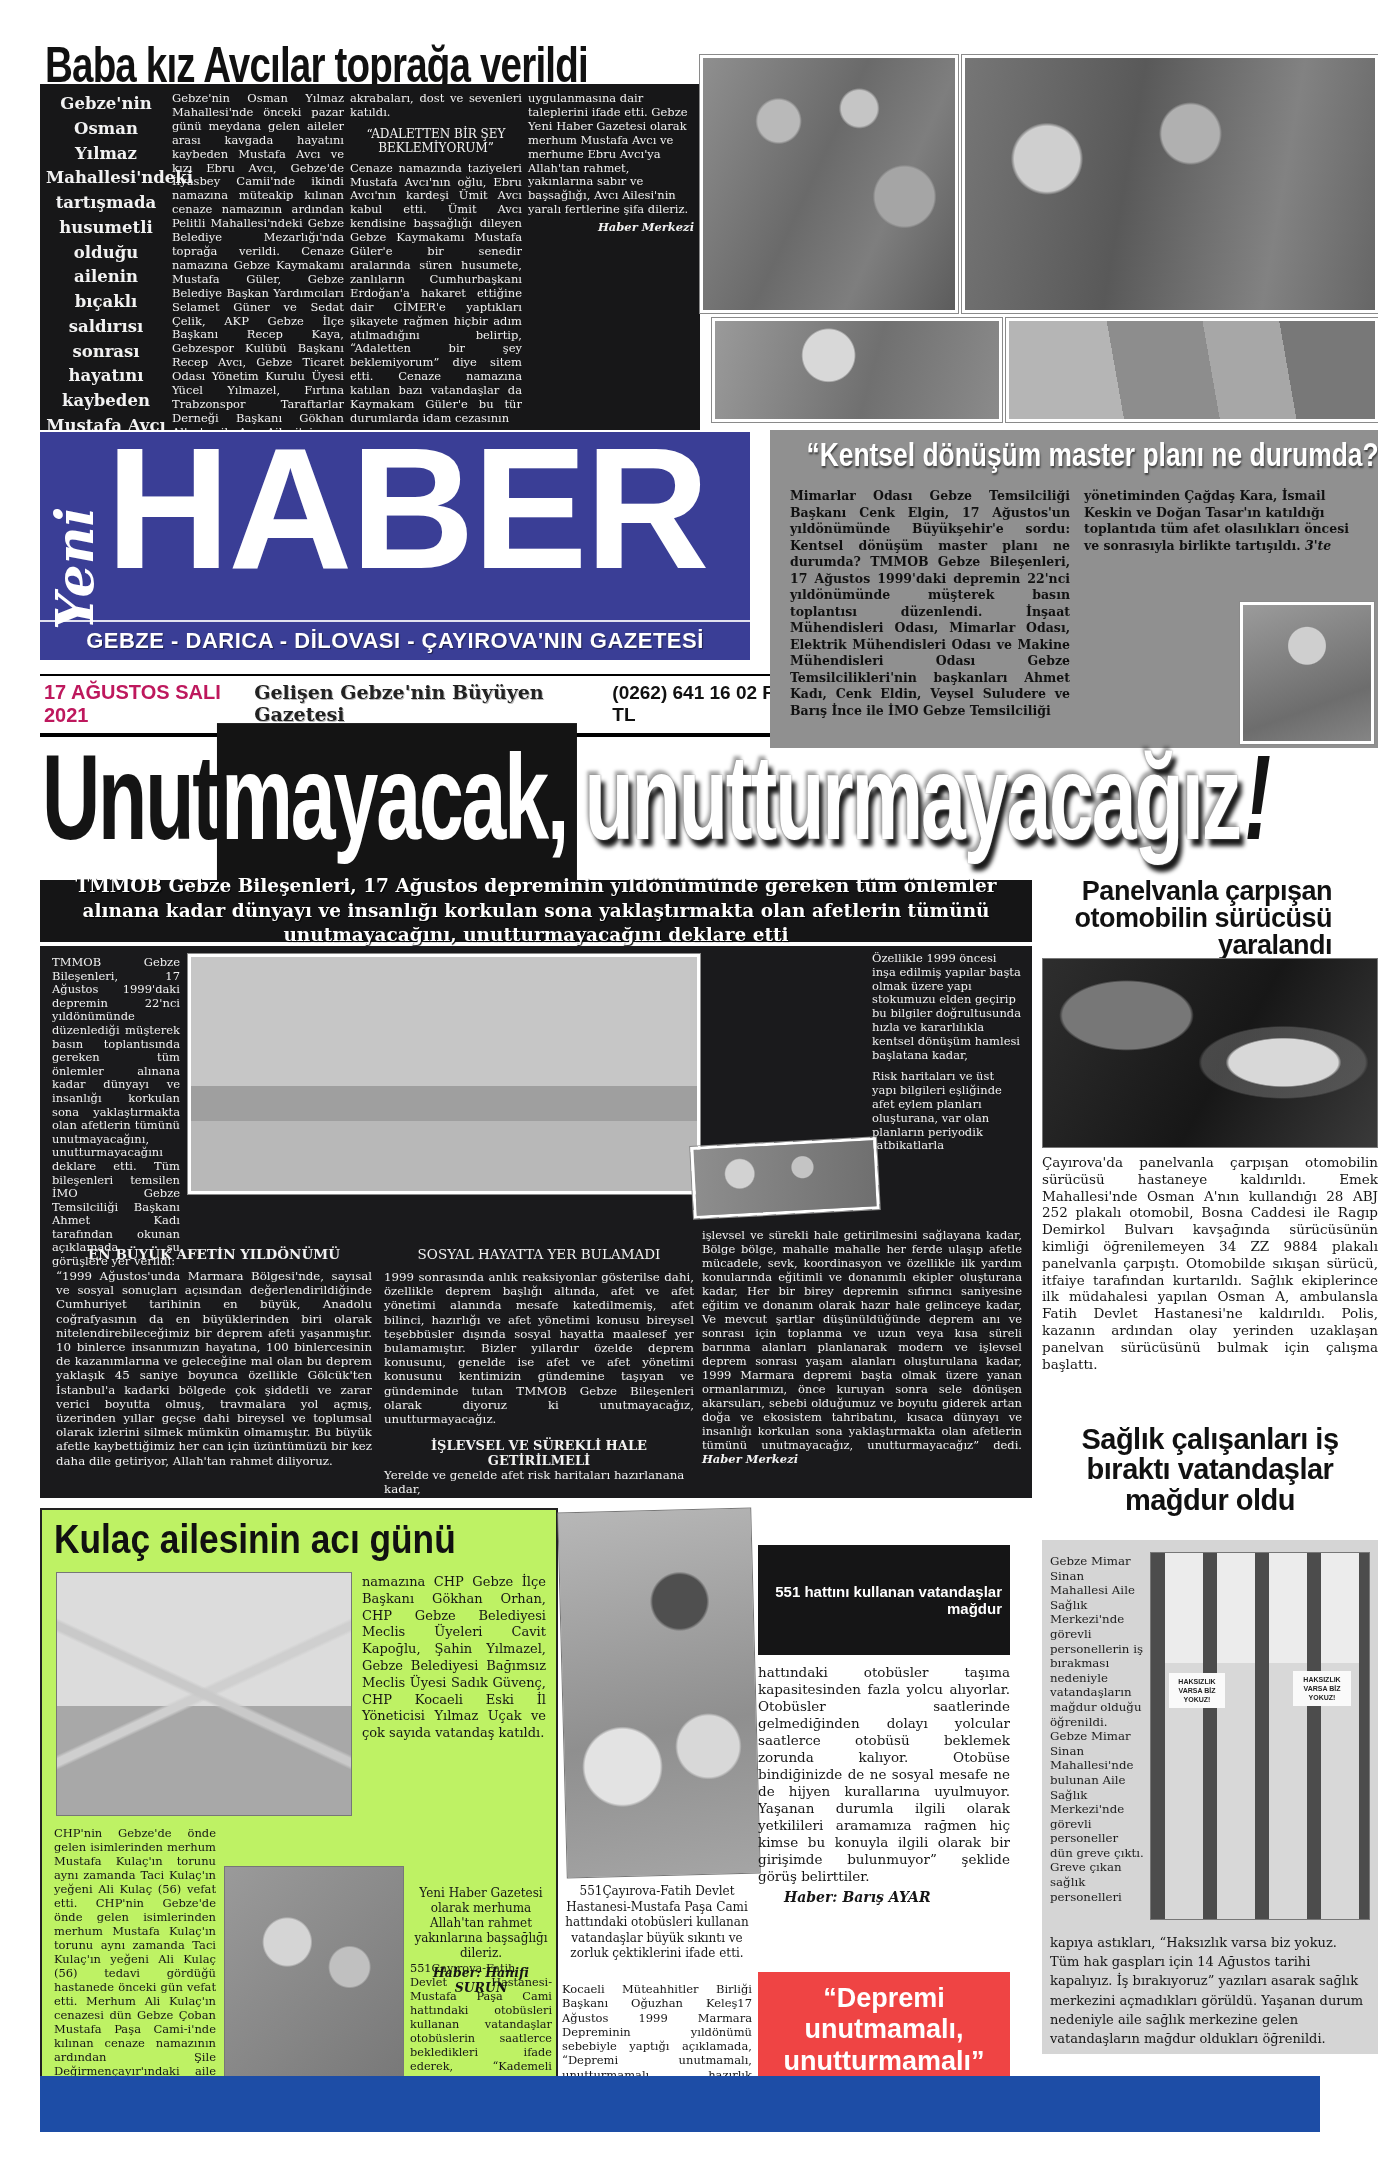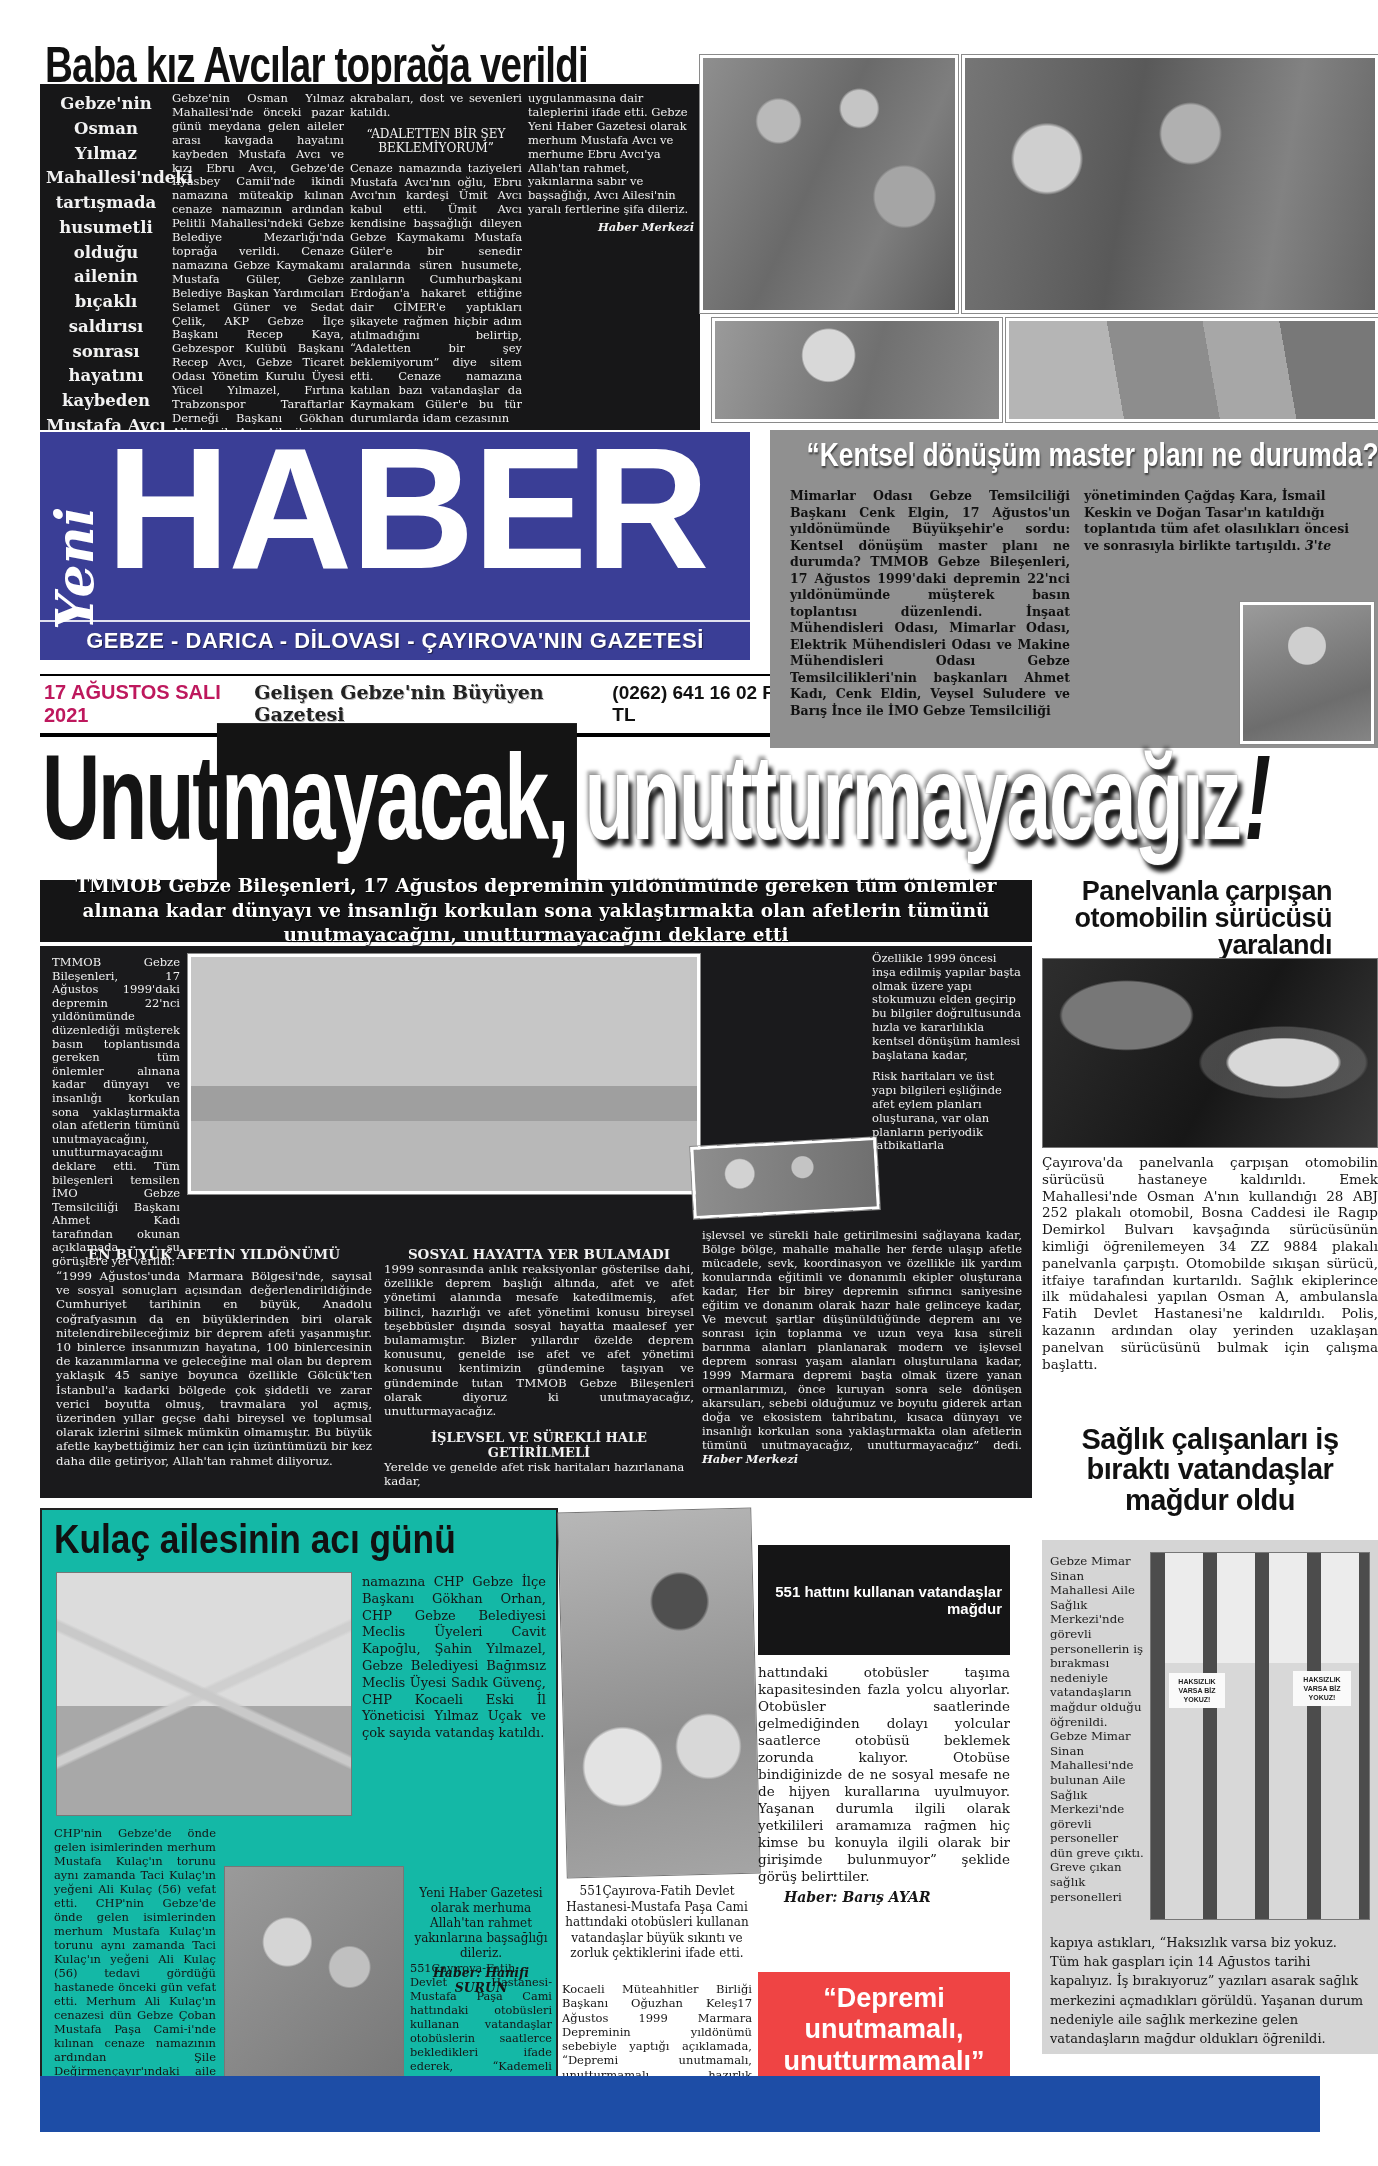--- a/index.html
+++ b/index.html
@@ -99,21 +99,21 @@
     <div class="abs photo ph-group" style="left:652px;top:196px;width:186px;height:72px;transform:rotate(-3deg);"></div>
     <div class="abs whitetxt just" style="left:662px;top:282px;width:320px;font-size:11.5px;line-height:14px;">
       <span>işlevsel ve sürekli hale getirilmesini sağlayana kadar, Bölge bölge, mahalle mahalle her ferde ulaşıp afetle mücadele, sevk, koordinasyon ve özellikle ilk yardım konularında eğitimli ve donanımlı ekipler oluşturana kadar,  Her bir birey depremin sıfırıncı saniyesine eğitim ve donanım olarak hazır hale gelinceye kadar, Ve mevcut şartlar düşünüldüğünde deprem anı ve sonrası için toplanma ve uzun veya kısa süreli barınma alanları planlanarak modern ve işlevsel deprem sonrası yaşam alanları oluşturulana kadar, 1999 Marmara depremi başta olmak üzere yanan ormanlarımızı, önce kuruyan sonra sele dönüşen akarsuları, sebebi olduğumuz ve boyutu giderek artan doğa ve ekosistem tahribatını, kısaca dünyayı ve insanlığı korkulan sona yaklaştırmakta olan afetlerin tümünü unutmayacağız, unutturmayacağız” dedi.</span>
       <span class="byl">Haber Merkezi</span>
     </div>
     <div class="abs whitetxt" style="left:16px;top:300px;width:316px;">
       <div style="text-align:center;font-weight:bold;font-size:13.5px;margin-bottom:7px;">EN BÜYÜK AFETİN YILDÖNÜMÜ</div>
       <div class="just" style="font-size:11.8px;line-height:14.2px;">“1999 Ağustos'unda Marmara Bölgesi'nde, sayısal ve sosyal sonuçları açısından değerlendirildiğinde Cumhuriyet tarihinin en büyük, Anadolu coğrafyasının da en büyüklerinden biri olarak nitelendirebileceğimiz bir deprem afeti yaşanmıştır. 10 binlerce insanımızın hayatına, 100 binlercesinin de kazanımlarına ve geleceğine mal olan bu deprem yaklaşık 45 saniye boyunca özellikle Gölcük'ten İstanbul'a kadarki bölgede çok şiddetli ve zarar verici boyutta olmuş, travmalara yol açmış, üzerinden yıllar geçse dahi bireysel ve toplumsal olarak izlerini silmek mümkün olmamıştır. Bu büyük afetle kaybettiğimiz her can için üzüntümüzü bir kez daha dile getiriyor, Allah'tan rahmet diliyoruz.</div>
     </div>
     <div class="abs whitetxt" style="left:344px;top:300px;width:310px;">
-      <div style="text-align:center;font-weight:bold;font-size:13.5px;margin-bottom:0;">SOSYAL HAYATTA YER BULAMADI</div>
+      <div style="text-align:center;font-weight:normal;font-size:13.5px;margin-bottom:8px;">SOSYAL HAYATTA YER BULAMADI</div>
       <div class="just" style="font-size:11.8px;line-height:14.2px;">1999 sonrasında anlık reaksiyonlar gösterilse dahi, özellikle deprem başlığı altında, afet ve afet yönetimi alanında mesafe katedilmemiş, afet bilinci, hazırlığı ve afet yönetimi konusu bireysel teşebbüsler dışında sosyal hayatta maalesef yer bulamamıştır. Bizler yıllardır özelde deprem konusunu, genelde ise afet ve afet yönetimi konusunu kentimizin gündemine taşıyan ve gündeminde tutan TMMOB Gebze Bileşenleri olarak diyoruz ki unutmayacağız, unutturmayacağız.</div>
       <div style="text-align:center;font-weight:bold;font-size:13px;margin-top:12px;">İŞLEVSEL VE SÜREKLİ HALE GETİRİLMELİ</div>
       <div style="font-size:11.8px;line-height:14.2px;">Yerelde ve genelde afet risk haritaları hazırlanana kadar,</div>
     </div>
   </div>
 
   <div class="abs sans" style="left:996px;top:878px;width:336px;text-align:right;font-weight:bold;font-size:27px;line-height:1.0;color:#111;letter-spacing:-0.5px;">Panelvanla çarpışan otomobilin sürücüsü yaralandı</div>
   <div class="abs photo-onwhite ph-night" style="left:1042px;top:958px;width:336px;height:190px;"></div>
   <div class="abs just" style="left:1042px;top:1154px;width:336px;font-size:13.5px;line-height:16.8px;color:#151515;">Çayırova'da panelvanla çarpışan otomobilin sürücüsü hastaneye kaldırıldı. Emek Mahallesi'nde Osman A'nın kullandığı 28 ABJ 252 plakalı otomobil, Bosna Caddesi ile Ragıp Demirkol Bulvarı kavşağında sürücüsünün kimliği öğrenilemeyen 34 ZZ 9884 plakalı panelvanla çarpıştı. Otomobilde sıkışan sürücü, itfaiye tarafından kurtarıldı. Sağlık ekiplerince ilk müdahalesi yapılan Osman A, ambulansla Fatih Devlet Hastanesi'ne kaldırıldı. Polis, kazanın ardından olay yerinden uzaklaşan panelvan sürücüsünü bulmak için çalışma başlattı.</div>
 
@@ -124,21 +124,21 @@
     <div class="abs photo-onwhite ph-clinic" style="left:108px;top:12px;width:220px;height:368px;">
       <div class="abs sans" style="left:18px;top:120px;width:52px;background:#fafafa;color:#222;font-size:7px;font-weight:bold;text-align:center;padding:4px 2px;line-height:1.3;">HAKSIZLIK VARSA BİZ YOKUZ!</div>
       <div class="abs sans" style="left:142px;top:118px;width:54px;background:#fafafa;color:#222;font-size:7px;font-weight:bold;text-align:center;padding:4px 2px;line-height:1.3;">HAKSIZLIK VARSA BİZ YOKUZ!</div>
     </div>
     <div class="abs" style="left:8px;top:392px;width:320px;color:#151515;">
       <span class="just" style="font-size:13px;line-height:16.2px;">kapıya astıkları, “Haksızlık varsa biz yokuz. Tüm hak gaspları için 14 Ağustos tarihi kapalıyız. İş bırakıyoruz” yazıları asarak sağlık merkezini açmadıkları görüldü. Yaşanan durum nedeniyle aile sağlık merkezine gelen vatandaşların mağdur oldukları öğrenildi.</span>
       <div class="byl" style="font-size:13.5px;margin-top:4px;text-indent:24px;">Haber: Tuğçe YAKICI</div>
     </div>
   </div>
 
-  <div class="abs" style="left:40px;top:1508px;width:518px;height:620px;border:2px solid #222;box-sizing:border-box;overflow:hidden;background:#14b8a6;">
+  <div class="abs" style="left:40px;top:1508px;width:518px;height:620px;border:2px solid #222;box-sizing:border-box;overflow:hidden;background:#bef264;">
     <div class="sans abs" style="left:12px;top:6px;width:500px;">
       <span style="display:inline-block;white-space:nowrap;font-weight:bold;font-size:41px;color:#111;transform:scale(0.86,1.0);transform-origin:left top;">Kulaç ailesinin acı günü</span>
     </div>
     <div class="abs photo-onwhite ph-tent" style="left:14px;top:62px;width:296px;height:244px;"></div>
     <div class="abs just" style="left:320px;top:64px;width:184px;font-size:13px;line-height:16.8px;color:#151515;">namazına CHP Gebze İlçe Başkanı Gökhan Orhan, CHP Gebze Belediyesi Meclis Üyeleri Cavit Kapoğlu, Şahin Yılmazel, Gebze Belediyesi Bağımsız Meclis Üyesi Sadık Güvenç, CHP Kocaeli Eski İl Yöneticisi Yılmaz Uçak ve çok sayıda vatandaş katıldı.</div>
     <div class="abs just" style="left:12px;top:316px;width:162px;font-size:11.5px;line-height:14px;color:#151515;">CHP'nin Gebze'de önde gelen isimlerinden merhum Mustafa Kulaç'ın torunu aynı zamanda Taci Kulaç'ın yeğeni Ali Kulaç (56) vefat etti. CHP'nin Gebze'de önde gelen isimlerinden merhum Mustafa Kulaç'ın torunu aynı zamanda Taci Kulaç'ın yeğeni Ali Kulaç (56) tedavi gördüğü hastanede önceki gün vefat etti. Merhum Ali Kulaç'ın cenazesi dün Gebze Çoban Mustafa Paşa Cami-i'nde kılınan cenaze namazının ardından Şile Değirmençayır'ındaki aile kabristanlığına defnedildi. Cenaze</div>
     <div class="abs photo-onwhite ph-masked" style="left:182px;top:356px;width:180px;height:252px;"></div>
     <div class="abs" style="left:368px;top:376px;width:142px;color:#151515;text-align:center;">
       <div style="font-size:12px;line-height:15px;">Yeni Haber Gazetesi olarak merhuma Allah'tan rahmet yakınlarına başsağlığı dileriz.</div>
       <div class="byl" style="font-size:12.5px;margin-top:4px;">Haber: Hanifi SURUN</div>

